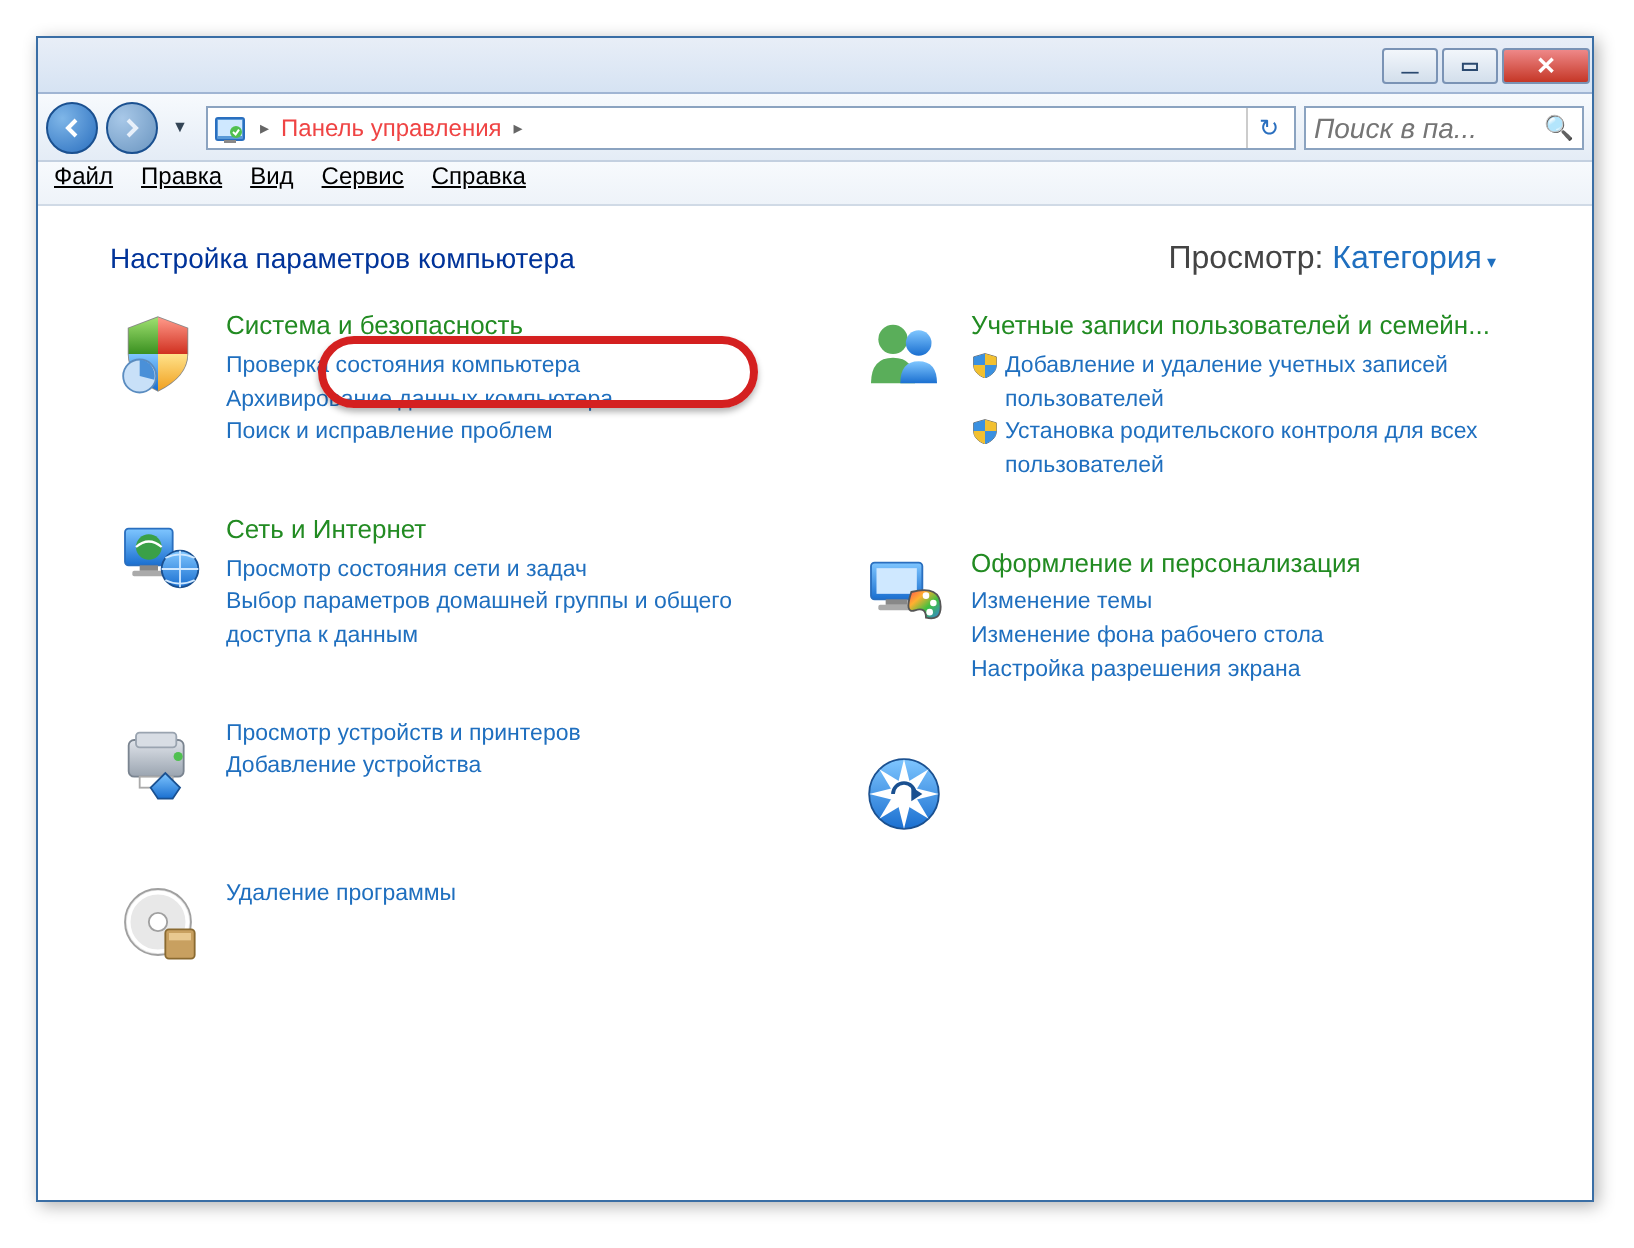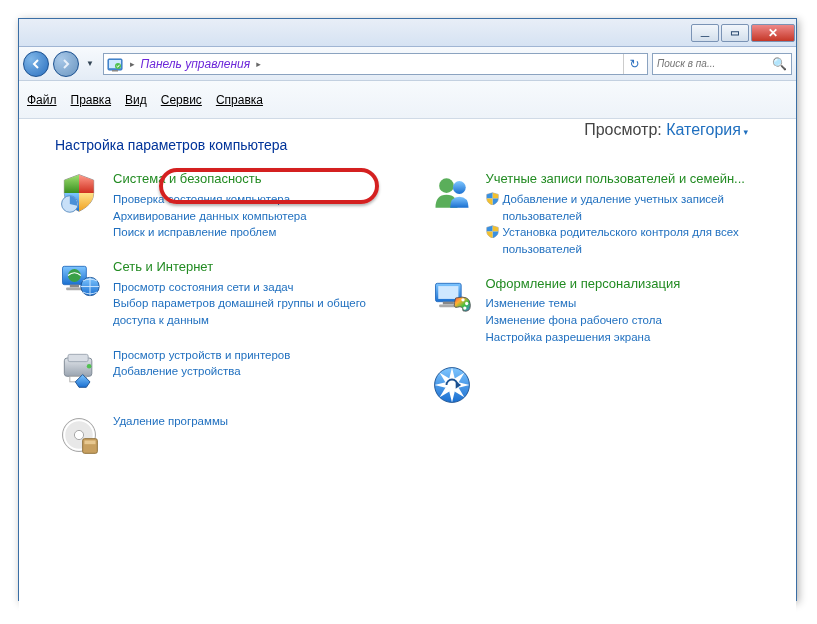--- a/index.html
+++ b/index.html
@@ -12,34 +12,34 @@
   .win-btn.close { background: linear-gradient(to bottom, #e88, #c53727); color: #fff; width: 44px; }
   .win-btn.min span { position: relative; top: 3px; }
   .navbar { height: 34px; background: linear-gradient(to bottom, #f7fafd, #e4ecf6); border-bottom: 1px solid #c3d0e0; display: flex; align-items: center; padding: 0 4px; gap: 4px; }
   .nav-btn { width: 26px; height: 26px; border-radius: 50%; background: radial-gradient(circle at 30% 30%, #7fb6e8, #2a6fbf); border: 1px solid #1a5090; display: flex; align-items: center; justify-content: center; color: #fff; cursor: pointer; }
   .nav-btn.fwd { background: radial-gradient(circle at 30% 30%, #a8c8e8, #6a95c0); }
   .dropdown-chev { width: 14px; height: 20px; display: flex; align-items: center; justify-content: center; color: #345; font-size: 8px; cursor: pointer; margin-right: 2px; }
   .addressbar { flex: 1; height: 22px; border: 1px solid #8ba3c0; background: #fff; display: flex; align-items: center; padding: 0 2px; }
   .addr-icon { width: 18px; height: 18px; display: flex; align-items: center; justify-content: center; }
   .addr-icon svg { width: 16px; height: 16px; }
   .addr-chev { color: #666; font-size: 9px; padding: 0 6px; }
-  .addr-text { color: #6d28d9; font-style: italic; }
+  .addr-text { color: #ef4444; }
   .addr-refresh { margin-left: auto; width: 22px; height: 20px; border-left: 1px solid #ccc; display: flex; align-items: center; justify-content: center; color: #2a6fbf; cursor: pointer; }
   .searchbox { width: 140px; height: 22px; border: 1px solid #8ba3c0; background: #fff; display: flex; align-items: center; padding: 0 4px; }
-  .searchbox input { border: none; outline: none; font-size: 10px; font-style: italic; color: #4c1d95; width: 100%; }
-  .menubar { height: 38px; background: linear-gradient(to bottom, #f7fafd, #eef3f9); border-bottom: 1px solid #d0dae6; display: flex; align-items: center; padding: 0 8px; gap: 14px; font-size: 12px; }
+  .searchbox input { border: none; outline: none; font-size: 14px; font-style: italic; color: #4c1d95; width: 100%; }
+  .menubar { height: 22px; background: linear-gradient(to bottom, #f7fafd, #eef3f9); border-bottom: 1px solid #d0dae6; display: flex; padding: 0 8px; gap: 14px; font-size: 12px; }
   .menubar span { cursor: pointer; }
   .menubar span u { text-decoration: underline; }
   .content { height: calc(100% - 28px - 34px - 22px); overflow: auto; padding: 18px 24px 18px 36px; background: #fff; }
   .page-title { color: #003399; font-size: 14px; margin-bottom: 18px; }
   .view-row { position: absolute; right: 48px; top: 102px; font-size: 16px; color: #444; }
   .view-row .catlink { color: #1f6fbf; cursor: pointer; }
   .view-row .catlink::after { content: " ▾"; font-size: 9px; }
   .cols { display: flex; gap: 28px; }
-  .col { flex: 1; display: flex; flex-direction: column; gap: 18px; }
+  .col { flex: 1; display: flex; flex-direction: column; gap: 32px; }
   .cat { display: flex; gap: 10px; }
   .cat-icon { width: 48px; height: 48px; flex-shrink: 0; display: flex; align-items: flex-start; justify-content: center; }
   .cat-icon svg { width: 44px; height: 44px; }
   .cat-body { flex: 1; }
   .cat-title { color: #228b22; font-size: 13px; cursor: pointer; margin-bottom: 3px; line-height: 1.3; }
   .sub { color: #1f6fbf; font-size: 11.5px; cursor: pointer; line-height: 1.45; display: flex; align-items: flex-start; gap: 4px; }
   .sub .shield { flex-shrink: 0; margin-top: 1px; }
   .shield svg { width: 13px; height: 13px; }
   .highlight-ring { position: absolute; border: 4px solid #d42020; border-radius: 18px; box-shadow: 0 2px 3px rgba(0,0,0,0.3); pointer-events: none; }
 </style>

